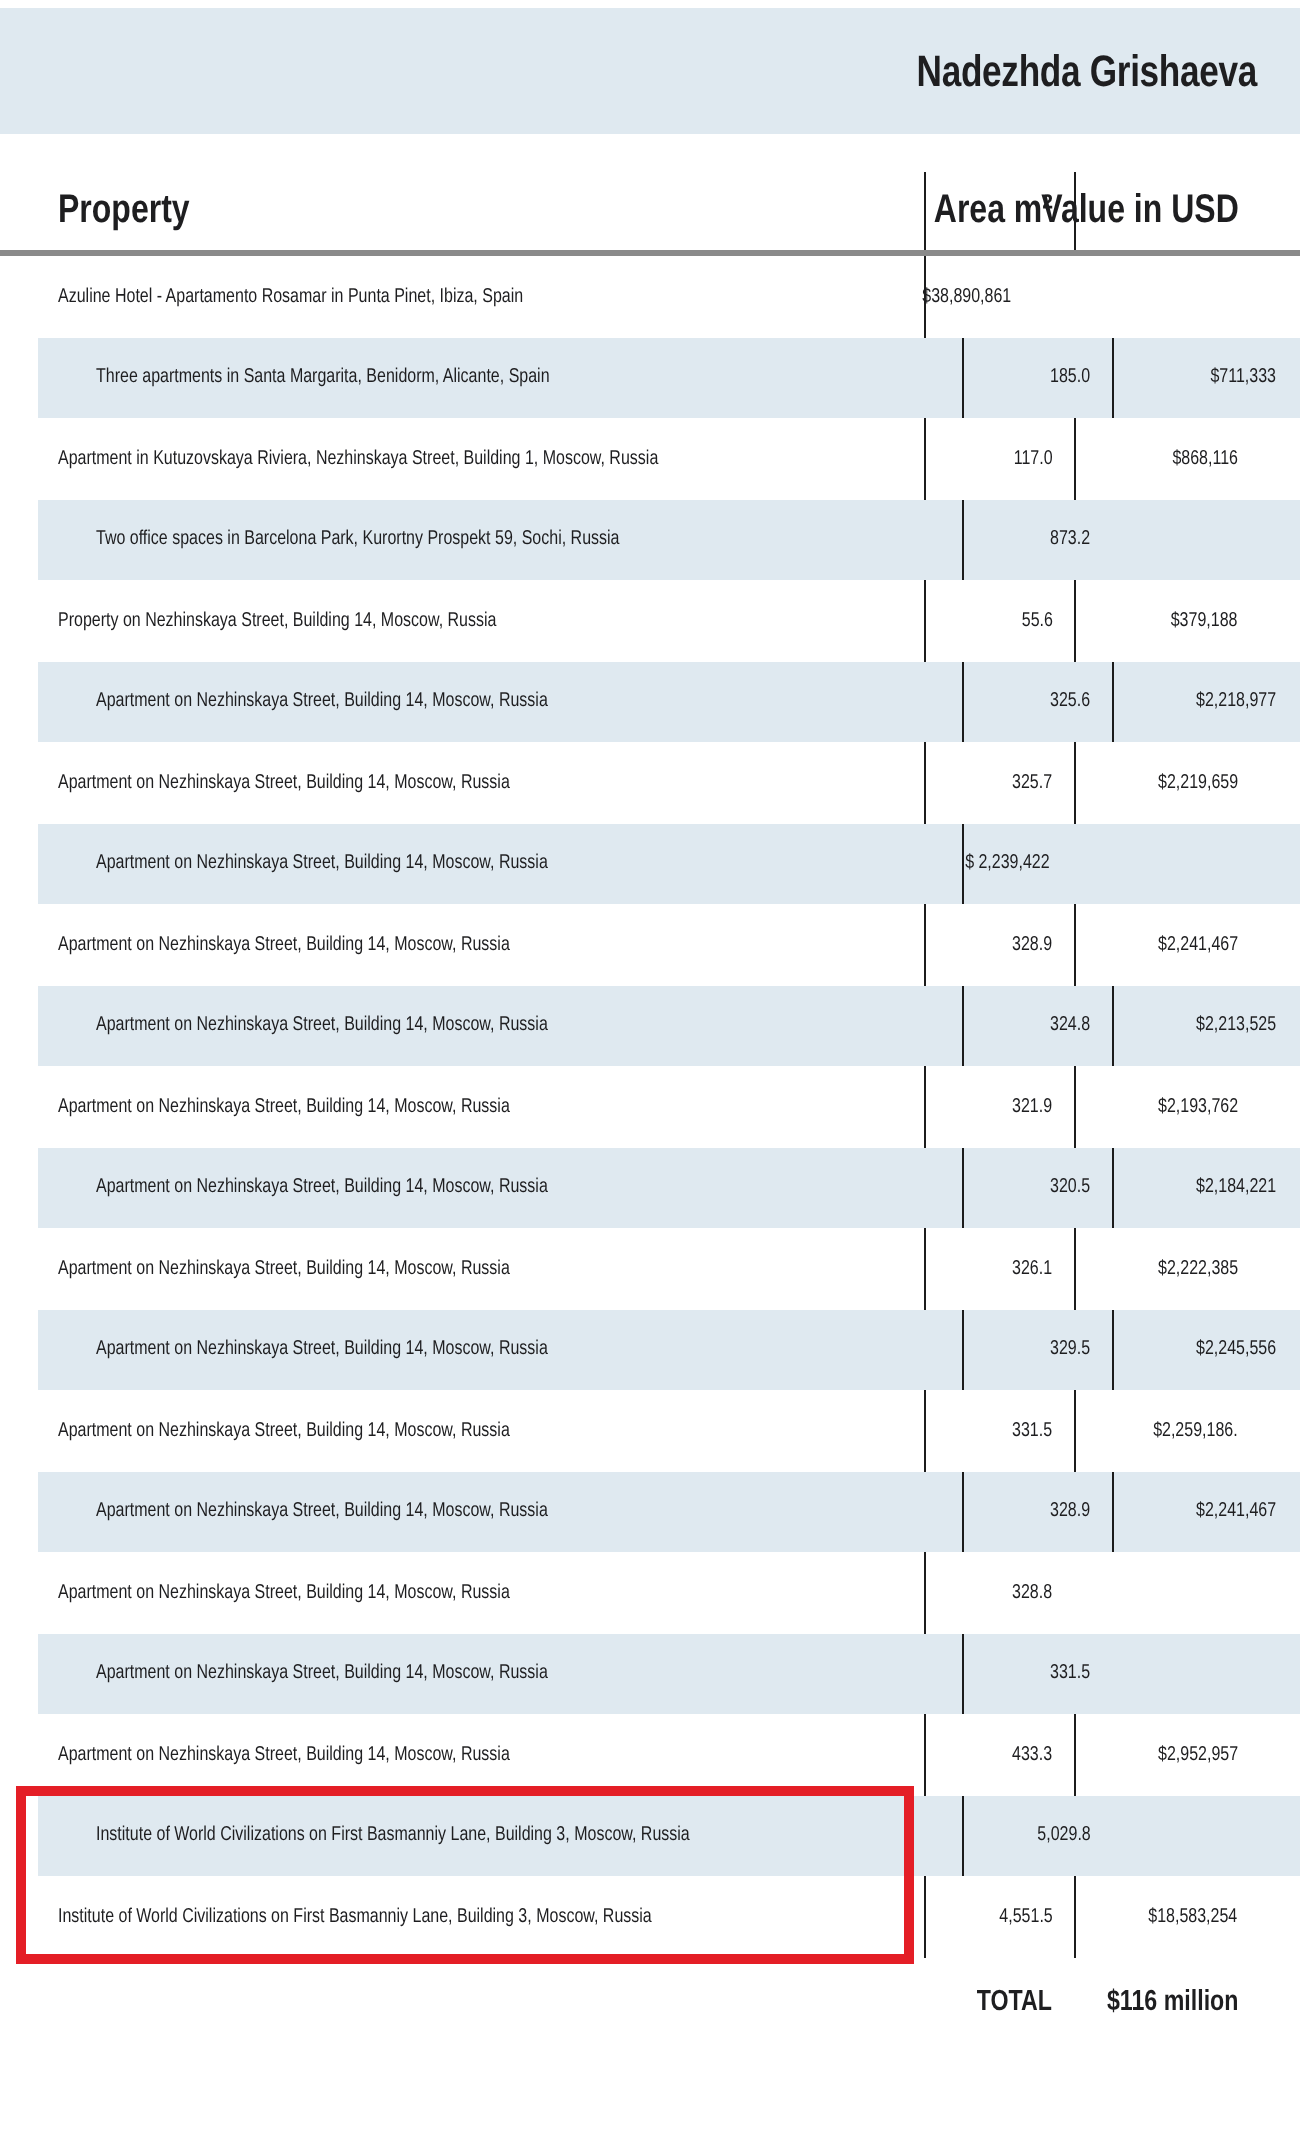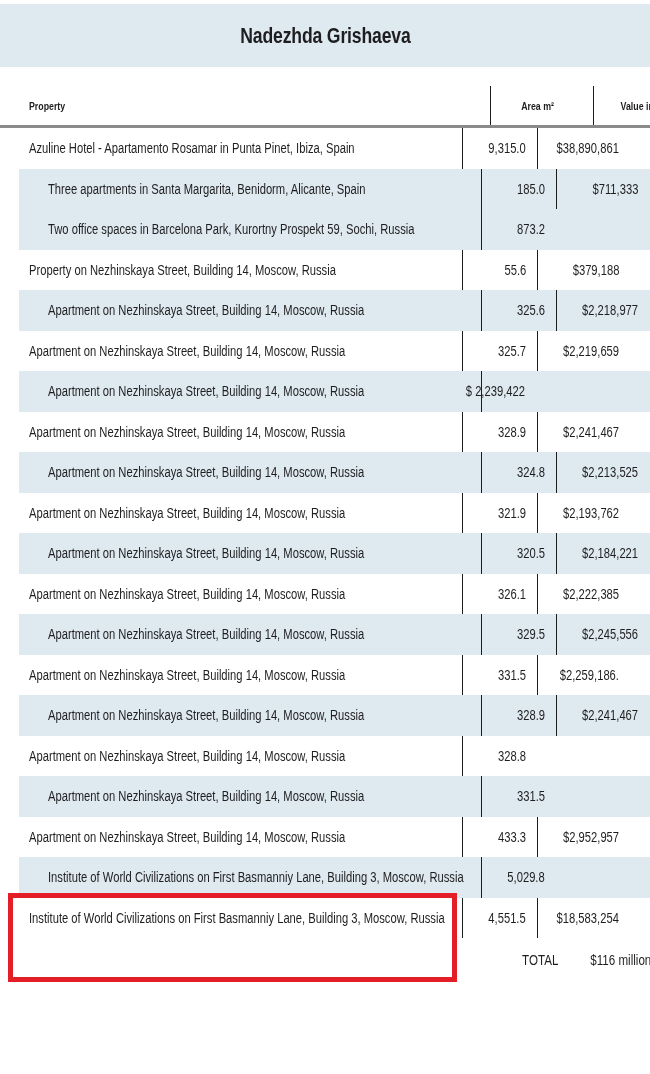--- a/index.html
+++ b/index.html
@@ -16,56 +16,54 @@
   .cx { display: inline-block; transform: scaleX(0.8); white-space: nowrap; }
   .left  .cx { transform-origin: 0 50%; }
   .right .cx { transform-origin: 100% 50%; }
   .center .cx { transform-origin: 50% 50%; }
 
   .title-band {
     position: absolute;
     top: 4px; left: 0;
     width: 650px; height: 63px;
     background: var(--band-blue, #dfe9f0);
-    display: flex; align-items: center; justify-content: center;
+    display: flex; align-items: center; justify-content: flex-end;
   }
   .title-band .title {
     font-size: 22px;
     font-weight: bold;
     letter-spacing: -0.2px;
   }
 
   .table { position: absolute; top: 86px; left: 0; width: 650px; }
   .row {
     display: grid;
     grid-template-columns: 462px 75px 113px;
     height: 40.5px;
   }
   .row.header {
     height: 39px;
     border-bottom: 3px solid var(--rule-gray, #8a8a8a);
     font-weight: bold;
-    font-size: 11px;
-    gap: 28px;
-  }
-  .row.data { font-size: 14px; }
+    font-size: 20px;
+  }
+  .row.data { font-size: 10px; }
   .row.data.blue { background: var(--row-blue, #dfe9f0); margin-left: 19px; }
   .cell { display: flex; align-items: center; min-width: 0; }
   .cell.prop { padding-left: 29px; }
   .cell.right { justify-content: flex-end; }
   .cell.area { padding-right: 11px; }
   .cell.val  { padding-right: 31px; }
   .div-l { border-left: 1.6px solid var(--div-black, #1c1c1c); }
 
   .row.total {
     height: 44px;
-    font-weight: normal;
+    font-weight: bold;
     font-size: 14.5px;
     background: #ffffff;
-    margin-left: 32px;
   }
 
   .highlight {
     position: absolute;
     left: 8px;
     top: 893px;
     width: 449px;
     height: 89px;
     box-sizing: border-box;
     border: 5px solid var(--hl-red, #e41e26);
@@ -93,36 +91,44 @@
       <div class="cell val right div-l">
           <span class="cx">Value in USD</span>
         </div>
     </div>
 
     <div id="rows">
         <div class="row data white">
           <div class="cell prop left">
             <span class="cx">Azuline Hotel - Apartamento Rosamar in Punta Pinet, Ibiza, Spain</span>
           </div>
-          <div class="cell area right div-l">
-            <span class="cx">9,315.0</span>
-          </div>
           <div class="cell val right div-l">
             <span class="cx">$38,890,861</span>
           </div>
         </div>
         <div class="row data blue">
           <div class="cell prop left">
             <span class="cx">Three apartments in Santa Margarita, Benidorm, Alicante, Spain</span>
           </div>
           <div class="cell area right div-l">
             <span class="cx">185.0</span>
           </div>
           <div class="cell val right div-l">
             <span class="cx">$711,333</span>
+          </div>
+        </div>
+        <div class="row data white">
+          <div class="cell prop left">
+            <span class="cx">Apartment in Kutuzovskaya Riviera, Nezhinskaya Street, Building 1, Moscow, Russia</span>
+          </div>
+          <div class="cell area right div-l">
+            <span class="cx">117.0</span>
+          </div>
+          <div class="cell val right div-l">
+            <span class="cx">$868,116</span>
           </div>
         </div>
         <div class="row data blue">
           <div class="cell prop left">
             <span class="cx">Two office spaces in Barcelona Park, Kurortny Prospekt 59, Sochi, Russia</span>
           </div>
           <div class="cell area right div-l">
             <span class="cx">873.2</span>
           </div>
         </div>

